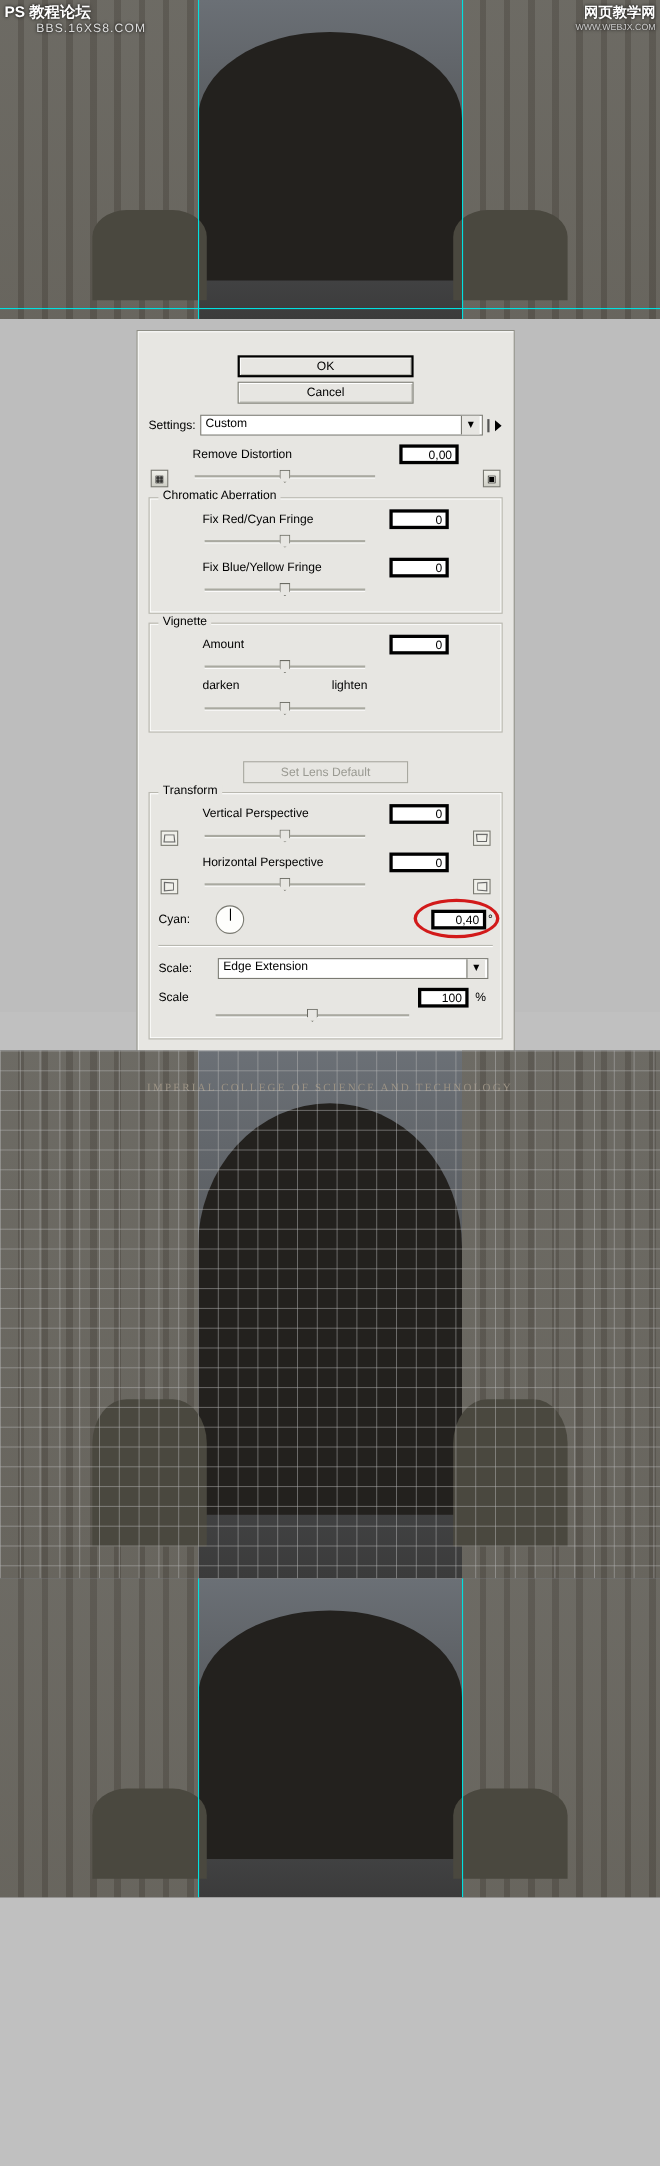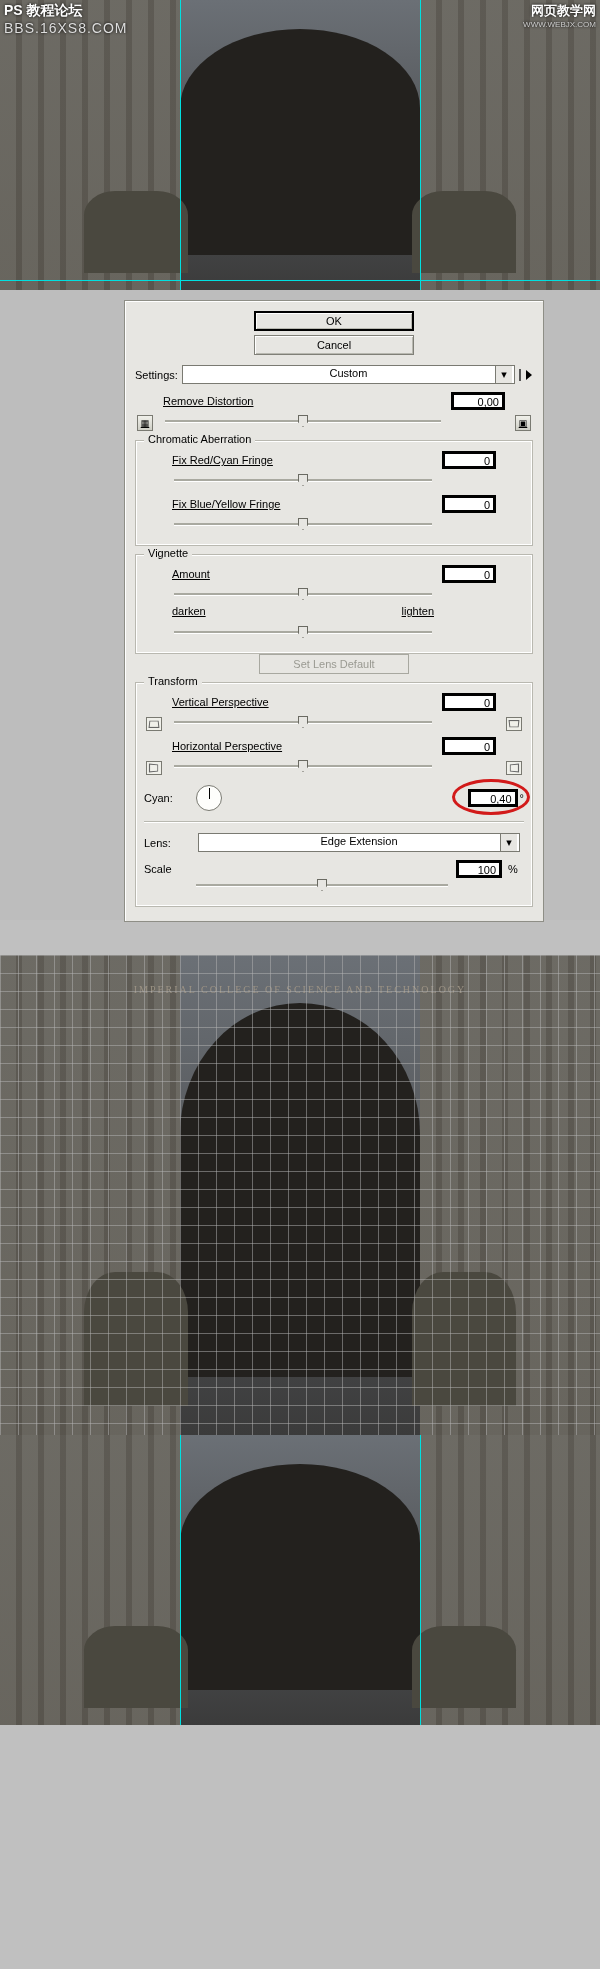--- a/index.html
+++ b/index.html
@@ -67,42 +67,42 @@
     position:absolute; top:6%; left:0; right:0;
     text-align:center; color:#9b9284; font-size:10px; letter-spacing:2px;
     font-family: Georgia, serif;
   }
 
   
   .wm-left {
     position:absolute; top:2px; left:4px; color:#fff; font-size:14px; font-weight:bold;
     text-shadow: 0 0 3px #000;
   }
-  .wm-left small{display:block;font-size:14px;font-weight:normal;letter-spacing:1px;color:#ddd;}
+  .wm-left small{display:block;font-size:11px;font-weight:normal;letter-spacing:1px;color:#ddd;margin-left:29px;}
   .wm-right {
     position:absolute; top:2px; right:4px; color:#fff; font-size:13px; font-weight:bold;
     text-shadow: 0 0 3px #000; text-align:right;
   }
   .wm-right small{display:block;font-size:8px;font-weight:normal;color:#ccc;text-align:center;}
 
   
   .dialog-zone {
     width: 600px; height: 630px; position: relative;
     background: #bdbdbd;
   }
 
   
   .dialog {
     position: absolute;
     left: 124px; top: 10px;
-    width: 420px;
+    width: 344px;
     background: #e7e6e2;
     border: 1px solid #8e8e86;
     box-shadow: 1px 1px 0 #fff inset;
-    padding: 8px 10px 14px 10px;
+    padding: 20px 10px 14px 10px;
   }
 
   .btnrow { display:flex; justify-content:center; }
   .btn {
     width: 160px; height: 20px; margin: 2px;
     border: 1px solid #808078; background: #e7e6e2;
     box-shadow: 1px 1px 0 #fff inset, -1px -1px 0 #b8b8b0 inset;
     font-size: 11px; text-align:center; line-height:18px;
     cursor: pointer;
   }
@@ -111,21 +111,20 @@
   .row {
     display: flex; align-items: center;
     margin: 2px 0;
   }
   .row.settings { margin-top: 8px; }
   .lbl { font-size:11px; }
   .select {
     flex:1; height:19px; border:1px solid #7a7a72;
     background:#fff; padding:1px 4px; position:relative;
     margin: 0 4px;
-    text-align: center;
   }
   .select::after{
     content:"▾"; position:absolute; right:2px; top:0; width:16px; text-align:center;
     border-left:1px solid #7a7a72; background:#e7e6e2; height:100%; line-height:17px;
   }
   .menu-arrow {
     width:7px;height:7px;display:inline-block;
     border-top:5px solid transparent;border-bottom:5px solid transparent;
     border-left:6px solid #000; margin-left:3px;
   }
@@ -141,23 +140,22 @@
   }
   .group-title {
     position:absolute; top:-8px; left:8px;
     background:#e7e6e2; padding:0 4px; font-size:11px;
   }
 
   .param {
     display:grid;
     grid-template-columns: 20px 1fr 54px 20px;
     align-items:center;
-    gap: 8px;
+    gap: 20px;
     margin: 4px 0 0 0;
-    text-decoration: underline;
   }
   .param .iconcell{display:flex;justify-content:center;}
   .param-label{font-size:11px;}
   .num {
     height:18px;border:3px solid #000000;background:#fff;
     text-align:right;padding:1px 3px;font-size:11px;
   }
   .slider {
     grid-column: 2 / 3;
     height: 14px; position: relative;
@@ -180,21 +178,21 @@
   }
 
   .sq-icon{
     width:16px;height:16px;border:1px solid #7a7a72;
     background:linear-gradient(to bottom,#f0f0ea,#cfcfc6);
     display:inline-flex;align-items:center;justify-content:center;
     font-size:9px;
   }
 
   .lens-default{
-    display:block;margin:0 auto 2px auto;width:150px;height:20px;
+    display:block;margin:26px auto 2px auto;width:150px;height:20px;
     border:1px solid #a8a8a0;background:#e7e6e2;color:#9a9a92;
     text-align:center;line-height:18px;font-size:11px;
   }
 
   .angle-dial{
     width:26px;height:26px;border:1px solid #7a7a72;border-radius:50%;
     background:#fefefc;display:inline-block;position:relative;margin:0 6px;
   }
   .angle-dial::after{
     content:"";position:absolute;left:50%;top:2px;width:1px;height:11px;background:#000;
@@ -415,21 +413,21 @@
         <span class="angle-dial"></span>
         <span style="flex:1"></span>
         <div class="num" style="width:50px">0,40</div>
         <span class="deg">°</span>
         <div class="redcircle" style="right:-6px;top:-6px;"></div>
       </div>
 
       <hr class="hrsoft">
 
       <div class="edge-row">
-        <span class="lbl">Lens:</span>
+        <span class="lbl">Scale:</span>
         <div class="select" style="flex:1">
           <span>Edge Extension</span>
         </div>
       </div>
 
       <div class="scale-row">
         <span class="lbl">Scale</span>
         <span></span>
         <div class="num">100</div>
         <span class="pct">%</span>

